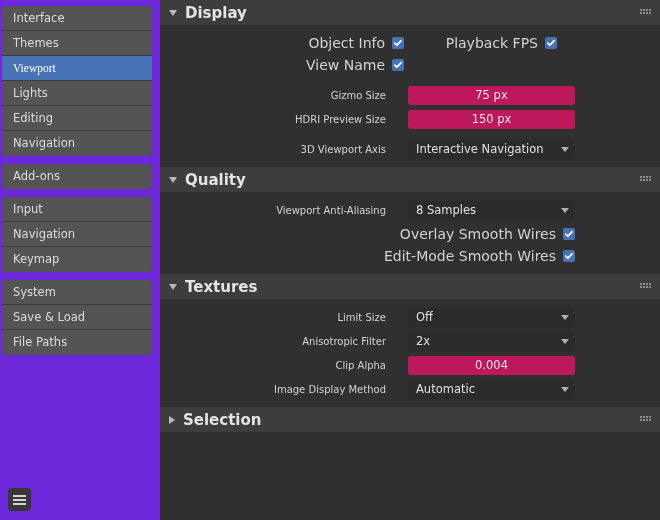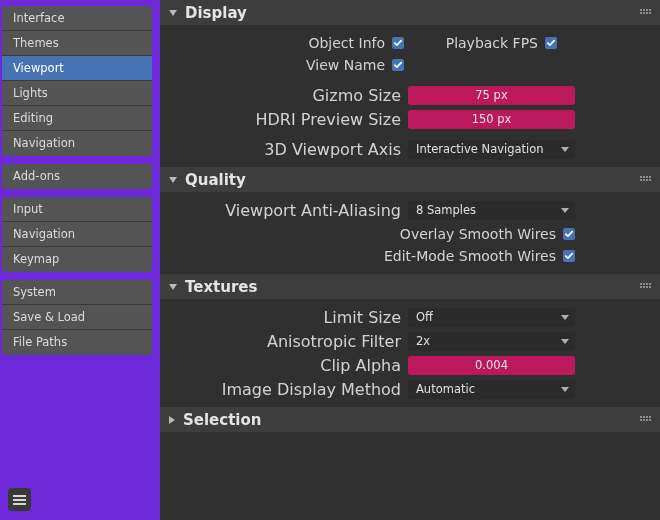--- a/index.html
+++ b/index.html
@@ -49,20 +49,21 @@
     border-bottom: 1px solid #3b3b3b;
     white-space: nowrap;
     overflow: hidden;
     cursor: pointer;
     box-sizing: border-box;
   }
   .nav-group .nav-item:last-child { border-bottom: none; }
   .nav-item.selected {
     background: #4772b3;
     color: #ffffff;
+    font-family: Liberation Serif, serif;
   }
   #hamburger-button {
     position: absolute;
     left: 8px;
     bottom: 9px;
     width: 23px;
     height: 23px;
     background: #383838;
     border-radius: 4px;
     display: flex;
@@ -147,22 +148,22 @@
     height: 22px;
     margin-bottom: 2px;
   }
   .row.tight { margin-bottom: 0px; }
   .spacer-8 { height: 8px; }
   .spacer-6 { height: 6px; }
 
   .lbl {
     width: 248px;
     text-align: right;
-    padding-right: 7px;
-    font-size: 16px;
+    padding-right: 22px;
+    font-size: 10px;
     color: #d3d3d3;
     white-space: nowrap;
     box-sizing: border-box;
     flex: 0 0 248px;
   }
   .field {
     width: 167px;
     height: 19px;
     border-radius: 3px;
     box-sizing: border-box;

